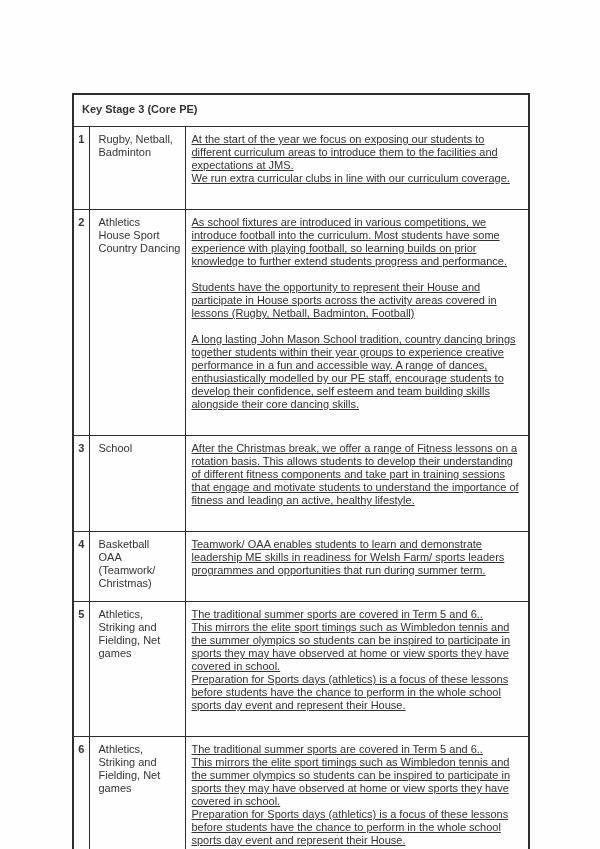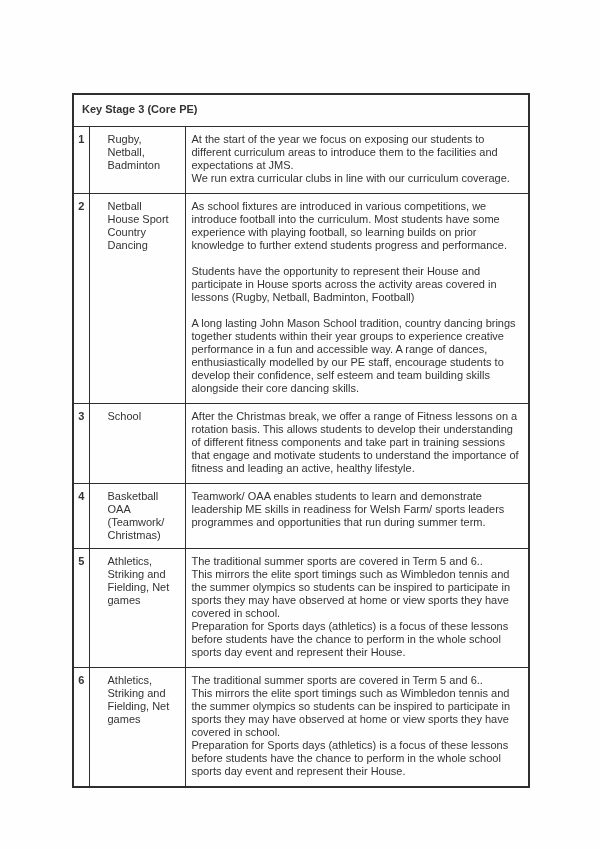--- a/index.html
+++ b/index.html
@@ -40,26 +40,27 @@
   td.subtitle-cell {
     font-weight: bold;
     padding: 8px 6px 13px 8px;
   }
   td.num-cell {
     font-weight: bold;
     text-align: center;
     padding: 6px 1px;
   }
   td.activity-cell {
-    padding: 6px 3px 6px 18px;
+    padding: 6px 3px 6px 9px;
     white-space: pre-line;
   }
   td.desc-cell {
-    padding: 6px 5px 8px 6px;
+    padding: 6px 5px 24px 6px;
     white-space: pre-line;
+    text-decoration: underline;
   }
 </style>
 </head>
 <body>
 
 <div class="page">
   <table class="curriculum">
     <colgroup>
       <col style="width:16px">
       <col style="width:96px">
@@ -73,21 +74,21 @@
       <tr>
         <td class="num-cell">1</td>
         <td class="activity-cell">Rugby, Netball,
 Badminton</td>
         <td class="desc-cell">At the start of the year we focus on exposing our students to different curriculum areas to introduce them to the facilities and expectations at JMS.
 We run extra curricular clubs in line with our curriculum coverage.</td>
       </tr>
 
       <tr>
         <td class="num-cell">2</td>
-        <td class="activity-cell">Netball
+        <td class="activity-cell">Athletics
 House Sport
 Country Dancing</td>
         <td class="desc-cell">As school fixtures are introduced in various competitions, we introduce football into the curriculum. Most students have some experience with playing football, so learning builds on prior knowledge to further extend students progress and performance.
 
 Students have the opportunity to represent their House and participate in House sports across the activity areas covered in lessons (Rugby, Netball, Badminton, Football)
 
 A long lasting John Mason School tradition, country dancing brings together students within their year groups to experience creative performance in a fun and accessible way. A range of dances, enthusiastically modelled by our PE staff, encourage students to develop their confidence, self esteem and team building skills alongside their core dancing skills.</td>
       </tr>
 
       <tr>

